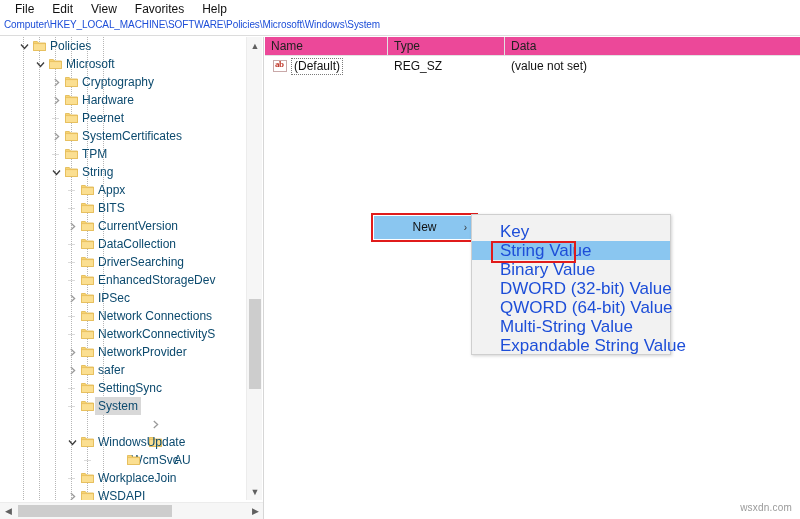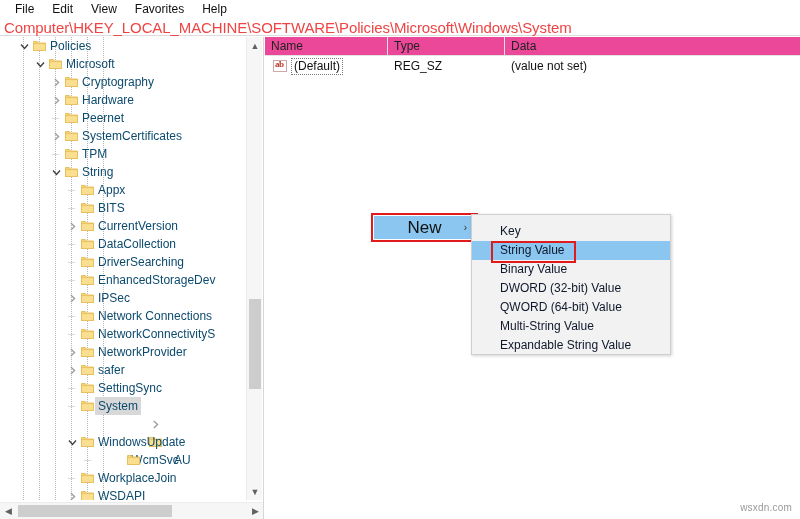--- a/index.html
+++ b/index.html
@@ -11,21 +11,21 @@
     -webkit-font-smoothing:antialiased;
   }
   .app{position:relative;width:800px;height:519px;background:#ffffff;}
 
   
   .menubar{position:absolute;left:0;top:0;width:800px;height:18px;background:#ffffff;display:flex;align-items:center;padding-left:6px;box-sizing:border-box;}
   .menubar .mi{font-size:12px;color:#111;padding:0 9px;line-height:18px;white-space:nowrap;}
 
   
   .addrbar{position:absolute;left:0;top:18px;width:800px;height:18px;background:#ffffff;border-bottom:1px solid #dcdcdc;box-sizing:border-box;}
-  .addrbar .path{position:absolute;left:4px;top:1px;font-size:15px;color:#ef4444;white-space:nowrap;letter-spacing:-0.1px;}
+  .addrbar .path{position:absolute;left:4px;top:1px;font-size:10px;color:#1d4ed8;white-space:nowrap;letter-spacing:-0.1px;}
 
   
   .content{position:absolute;left:0;top:37px;width:800px;height:482px;}
 
   
   .treepane{position:absolute;left:0;top:0;width:264px;height:482px;background:#ffffff;border-right:1px solid #d6d6d6;box-sizing:border-box;overflow:hidden;}
   .treeclip{position:absolute;left:0;top:0;width:246px;height:463px;overflow:hidden;}
   .trow{position:relative;height:18px;line-height:18px;white-space:nowrap;display:flex;align-items:center;}
   .trow .lbl{font-size:12px;color:#0c4a6e;padding:0 3px;}
   .trow.sel .lbl{background:#d8d8d8;}
@@ -58,27 +58,27 @@
   .colhdr .col{position:absolute;top:0;height:18px;line-height:18px;font-size:12px;color:#222;padding-left:6px;box-sizing:border-box;border-right:1px solid #e2e2e2;}
   .lrow{position:absolute;left:0;top:19px;width:535px;height:20px;}
   .lrow .cell{position:absolute;top:0;height:20px;line-height:20px;font-size:12px;color:#111;}
   .abicon{position:absolute;left:8px;top:4px;width:14px;height:12px;background:#ffffff;border:1px solid #c9a9a9;box-sizing:border-box;}
   .abicon span{position:absolute;left:1px;top:-2px;font-size:9px;font-weight:bold;color:#c0392b;font-family:"Liberation Serif",serif;letter-spacing:-0.5px;}
   .namecell{left:26px;}
   .namecell .dotted{border:1px dotted #7a7a7a;padding:0 2px;display:inline-block;line-height:15px;}
 
   
   .ctxparent{position:absolute;left:374px;top:216px;width:101px;height:23px;background:#8ac6f0;box-sizing:border-box;}
-  .ctxparent .lab{position:absolute;left:0;right:0;top:0;height:23px;line-height:23px;text-align:center;font-size:17px;color:#111;}
+  .ctxparent .lab{position:absolute;left:0;right:0;top:0;height:23px;line-height:23px;text-align:center;font-size:12px;color:#111;}
   .ctxparent .chev{position:absolute;right:8px;top:0;height:23px;line-height:23px;font-size:10px;color:#333;}
   .redbox{position:absolute;border:2px solid #e01b1b;box-sizing:border-box;background:transparent;pointer-events:none;}
 
   
   .submenu{position:absolute;left:471px;top:214px;width:200px;height:141px;background:#f2f2f2;border:1px solid #cfcfcf;box-sizing:border-box;box-shadow:1px 1px 3px rgba(0,0,0,0.18);}
-  .sitem{position:relative;height:19px;line-height:19px;padding-left:28px;font-size:12px;color:#0f172a;white-space:nowrap;}
+  .sitem{position:relative;height:19px;line-height:19px;padding-left:28px;font-size:17px;color:#1d4ed8;white-space:nowrap;}
   .sitem.hl{background:#8ac6f0;}
   .sitem.first{margin-top:7px;}
 </style>
 </head>
 <body>
 
 <div class="app">
 
   <div class="menubar">
     <div class="mi">File</div>

